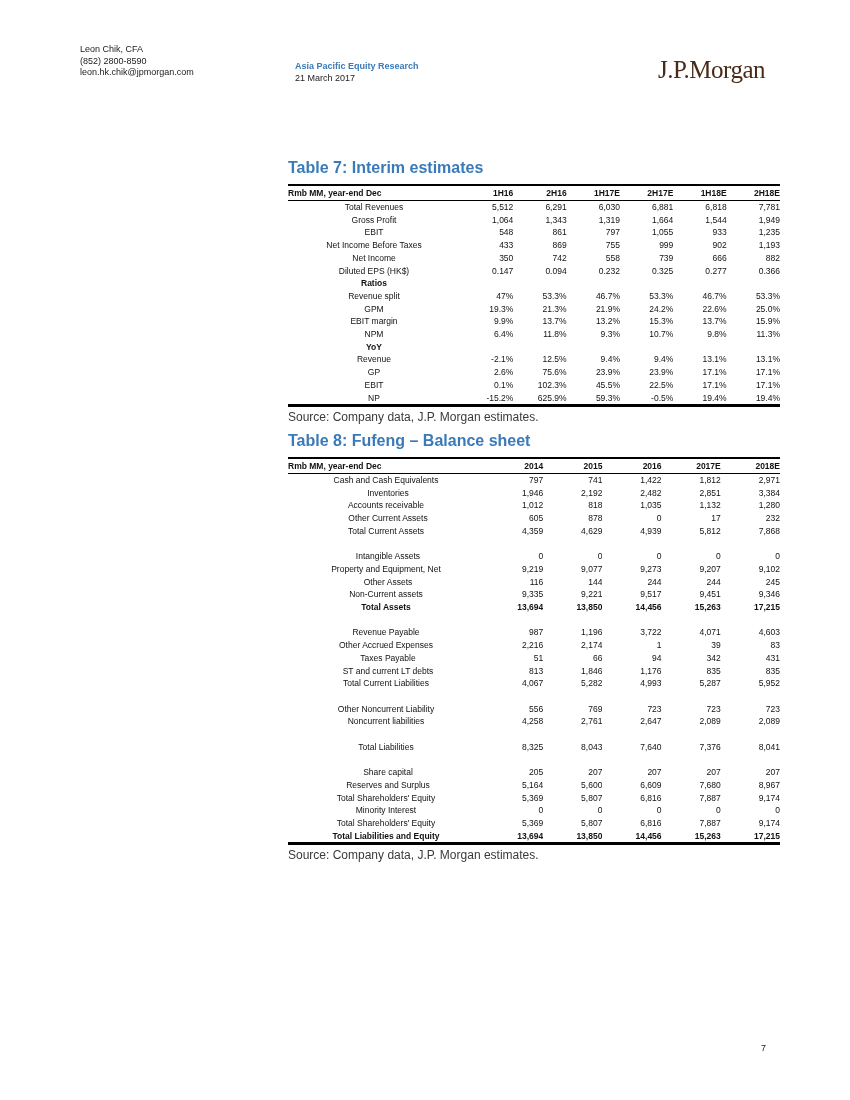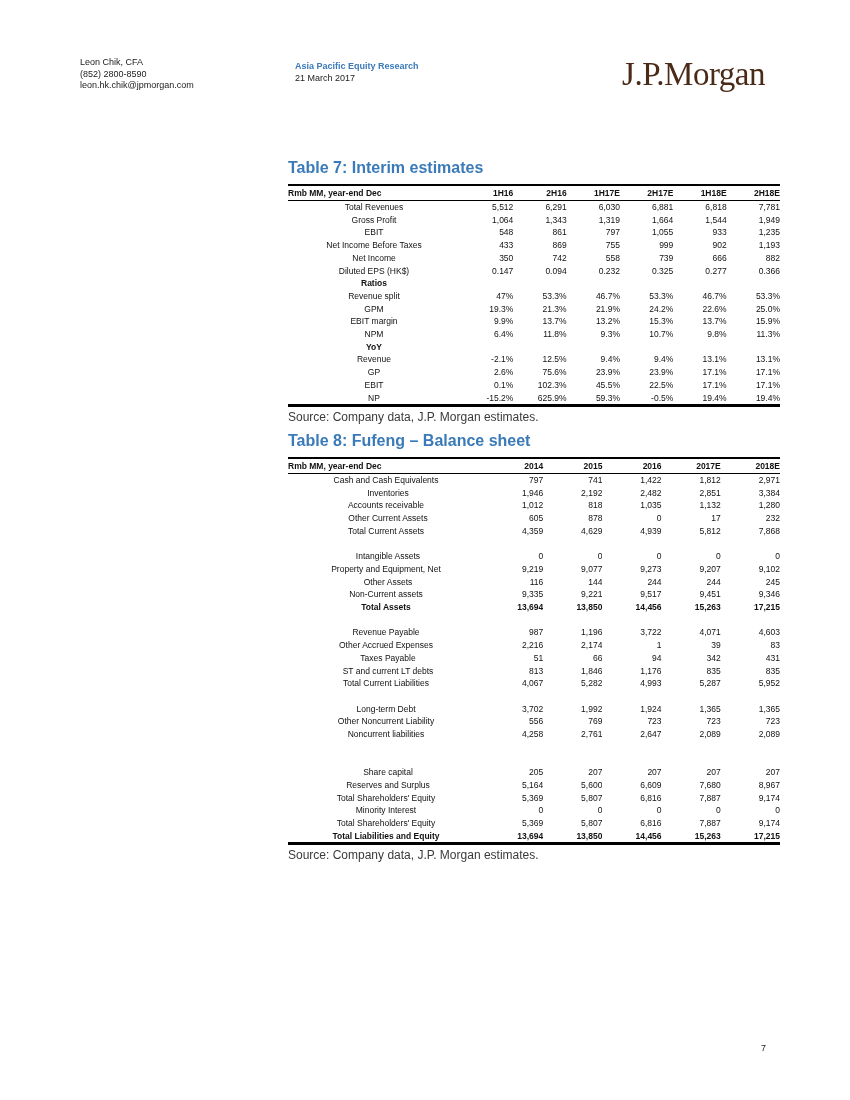--- a/index.html
+++ b/index.html
@@ -5,28 +5,28 @@
   :root { --accent:#3a7ab8; --logo:#4a2b18; }
   * { box-sizing:border-box; }
   html,body { margin:0; padding:0; }
   body {
     width:850px; height:1100px; position:relative; background:#ffffff;
     color:#111; font-family:"Liberation Sans","DejaVu Sans",sans-serif;
     overflow:hidden;
   }
 
   
-  .analyst-block { position:absolute; left:80px; top:57px; font-size:9px; line-height:11.5px; color:#222; }
+  .analyst-block { position:absolute; left:80px; top:44px; font-size:9px; line-height:11.5px; color:#222; }
   .center-head   { position:absolute; left:295px; top:61px; font-size:9px; line-height:11.5px; }
   .division      { font-weight:bold; color:var(--accent); }
   .report-date   { color:#222; }
   .logo {
     position:absolute; right:85px; top:56px;
     font-family:"Liberation Serif","DejaVu Serif",serif;
-    font-size:33px; color:var(--logo); letter-spacing:-0.5px;
+    font-size:25px; color:var(--logo); letter-spacing:-0.5px;
   }
 
   
   .tsec { position:absolute; left:288px; width:492px; }
   .t7 { top:159px; }
   .t8 { top:432px; }
   .ttitle { margin:0 0 7px 0; font-size:16px; font-weight:bold; color:var(--accent); }
 
   table { width:100%; border-collapse:collapse; table-layout:fixed;
           border-top:2px solid #000; border-bottom:3px solid #000; }
@@ -377,28 +377,20 @@
         </tr>
         <tr>
           <td class="label">&nbsp;</td>
           <td></td>
           <td></td>
           <td></td>
           <td></td>
           <td></td>
         </tr>
         <tr>
-          <td class="label">Long-term Debt</td>
-          <td>3,702</td>
-          <td>1,992</td>
-          <td>1,924</td>
-          <td>1,365</td>
-          <td>1,365</td>
-        </tr>
-        <tr>
           <td class="label">Other Noncurrent Liability</td>
           <td>556</td>
           <td>769</td>
           <td>723</td>
           <td>723</td>
           <td>723</td>
         </tr>
         <tr>
           <td class="label">Noncurrent liabilities</td>
           <td>4,258</td>
@@ -407,20 +399,28 @@
           <td>2,089</td>
           <td>2,089</td>
         </tr>
         <tr>
           <td class="label">&nbsp;</td>
           <td></td>
           <td></td>
           <td></td>
           <td></td>
           <td></td>
+        </tr>
+        <tr>
+          <td class="label">Total Liabilities</td>
+          <td>8,325</td>
+          <td>8,043</td>
+          <td>7,640</td>
+          <td>7,376</td>
+          <td>8,041</td>
         </tr>
         <tr>
           <td class="label">&nbsp;</td>
           <td></td>
           <td></td>
           <td></td>
           <td></td>
           <td></td>
         </tr>
         <tr>

